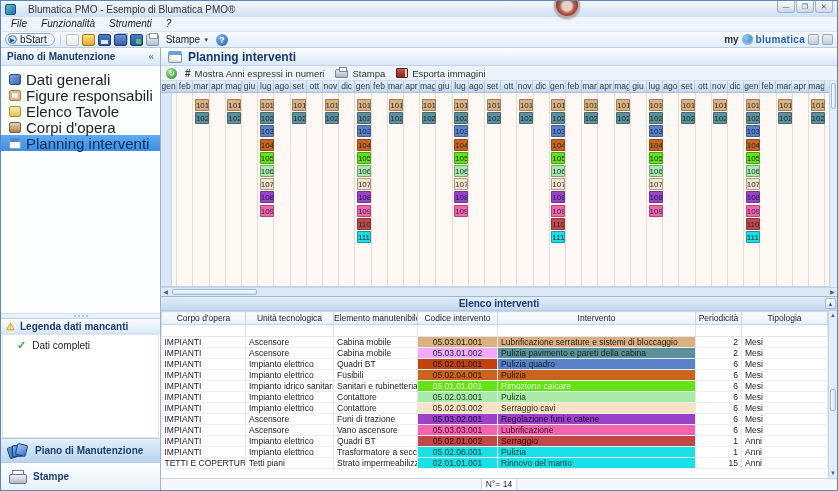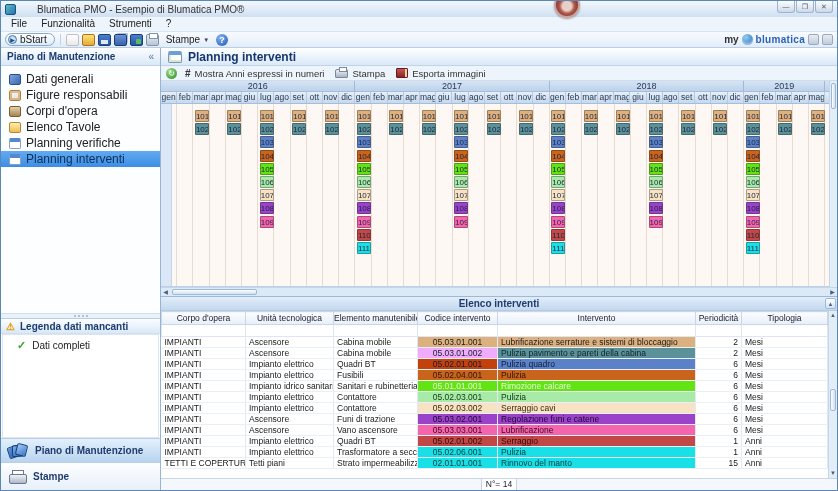--- a/index.html
+++ b/index.html
@@ -2,30 +2,30 @@
 <html><head>
 <meta charset="utf-8">
 <style>
   * { margin:0; padding:0; box-sizing:border-box; }
   html,body { width:838px; height:491px; }
   body { font-family:"Liberation Sans", sans-serif; background:#9db8d4; overflow:hidden; }
 
   .window { width:838px; height:491px; border:1px solid #5c87b5; background:#dce9f6; position:relative; overflow:hidden; display:flex; flex-direction:column; }
 
   
-  .titlebar { height:16px; background:linear-gradient(#f3f8fd,#cfe0f2); display:flex; align-items:center; gap:21px; padding:0 4px; font-size:10px; color:#333; position:relative; flex:0 0 auto; }
+  .titlebar { height:16px; background:linear-gradient(#f3f8fd,#cfe0f2); display:flex; align-items:center; gap:12px; padding:0 4px; font-size:10px; color:#333; position:relative; flex:0 0 auto; }
   .app-icon { width:11px; height:11px; border-radius:2px; background:linear-gradient(135deg,#58c0c8,#2a6fb0); border:1px solid #1a507e; }
   .title-text { white-space:nowrap; }
   .brand-badge { position:absolute; left:553px; top:-9px; width:26px; height:26px; border-radius:50%; background:radial-gradient(circle at 50% 55%, #e9cfc5 0 28%, #b05a50 45%, #7d2f2d 75%, #5e2220 100%); border:2px solid #caa39b; box-shadow:0 1px 2px rgba(0,0,0,.35); }
   .win-btns { margin-left:auto; display:flex; gap:1px; align-self:flex-start; }
   .win-btn { width:18px; height:12px; font-size:7px; line-height:11px; text-align:center; color:#4a5a6e; background:linear-gradient(#fdfeff,#ccd9e8); border:1px solid #9fb4cc; border-top:none; border-radius:0 0 3px 3px; cursor:default; }
 
   
   .menubar { height:15px; background:#eef4fb; border-bottom:1px solid #d8e4f2; display:flex; align-items:center; font-size:10px; color:#222; padding:0 3px; flex:0 0 auto; }
-  .menu-item { padding:0 7px; line-height:14px; }
+  .menu-item { padding:0 7px; line-height:14px;font-style:italic; }
 
   
   .toolbar { height:16px; background:linear-gradient(#f8fbfe,#e2edf9); border-bottom:1px solid #b9cde4; display:flex; align-items:center; gap:3px; padding:0 4px; font-size:10px; color:#222; flex:0 0 auto; }
   .bstart { display:flex; align-items:center; gap:3px; border:1px solid #8aa8c8; border-radius:8px; background:linear-gradient(#ffffff,#dcebf8); padding:0 7px 0 2px; height:13px; }
   .bstart-orb { width:9px; height:9px; border-radius:50%; background:radial-gradient(#eaf4ff,#9cc2e8); border:1px solid #4a7ab0; color:#205080; font-size:6px; line-height:8px; text-align:center; }
   .tb-sep { width:1px; height:11px; background:#c2d2e4; margin:0 2px; }
   .ti { width:13px; height:12px; border-radius:2px; position:relative; }
   .ti-new  { background:linear-gradient(#ffffff,#e9e9e9); border:1px solid #c0c0c0; }
   .ti-open { background:linear-gradient(#ffe27a,#e8a832); border:1px solid #a8751c; }
   .ti-save { background:linear-gradient(#4a7ed0,#2a55a0); border:1px solid #1c3c74; }
@@ -45,21 +45,21 @@
   .mini-ic { width:11px; height:11px; border-radius:2px; background:linear-gradient(#e8edf4,#c0ccda); border:1px solid #9aaabc; }
 
   
   .content { flex:1 1 auto; display:flex; min-height:0; }
 
   
   .sidebar { width:160px; flex:0 0 160px; border-right:1px solid #98b4d2; background:#fdfeff; display:flex; flex-direction:column; min-height:0; }
   .side-header { height:18px; flex:0 0 18px; background:linear-gradient(#fcfeff,#d9e8f8); border-bottom:1px solid #c2d4ea; display:flex; align-items:center; justify-content:space-between; padding:0 6px; font-size:10px; font-weight:bold; color:#1e3c6e; }
   .collapse { color:#55779c; font-weight:normal; font-size:10px; }
   .side-items { padding:5px 0 2px; flex:0 0 auto; }
-  .side-item { height:16px; display:flex; align-items:center; gap:5px; padding-left:8px; font-size:12px; color:#222; cursor:default; }
+  .side-item { height:16px; display:flex; align-items:center; gap:5px; padding-left:8px; font-size:15px; color:#222; cursor:default; }
   .side-item.selected { background:linear-gradient(#62aaf2,#3c8ee4); color:#0a3058; }
   .si { width:12px; height:11px; border-radius:2px; flex:0 0 12px; }
   .si-dati   { background:linear-gradient(135deg,#7fa6dd,#3a66b0); border:1px solid #2a4e8c; }
   .si-figure { background:linear-gradient(#f4f8fc,#d8e2ec); border:1px solid #b08040; box-shadow:inset 0 0 0 2px rgba(216,140,40,.55); }
   .si-tavole { background:linear-gradient(#ffeeb0,#ecbe52); border:1px solid #b08a2c; }
   .si-corpi  { background:linear-gradient(#e3d2ae,#a8834e); border:1px solid #7c5c32; }
   .si-plan   { background:#fff; border:1px solid #8aa0c0; border-top:4px solid #5588cc; }
   .side-filler { flex:1 1 auto; background:#fdfeff; }
   .splitter { height:5px; flex:0 0 5px; background:#e9f1fa; border-top:1px solid #d0deee; display:flex; align-items:center; justify-content:center; gap:2px; }
   .splitter i { width:2px; height:2px; border-radius:50%; background:#9ab0c8; display:block; }
@@ -189,30 +189,26 @@
       <div class="side-items" id="side-items">
           <div class="side-item">
             <span class="si si-dati"></span>
             <span>Dati generali</span>
           </div>
           <div class="side-item">
             <span class="si si-figure"></span>
             <span>Figure responsabili</span>
           </div>
           <div class="side-item">
+            <span class="si si-tavole"></span>
+            <span>Elenco Tavole</span>
+          </div>
+          <div class="side-item">
             <span class="si si-corpi"></span>
             <span>Corpi d'opera</span>
-          </div>
-          <div class="side-item">
-            <span class="si si-tavole"></span>
-            <span>Elenco Tavole</span>
-          </div>
-          <div class="side-item">
-            <span class="si si-plan"></span>
-            <span>Planning verifiche</span>
           </div>
           <div class="side-item selected">
             <span class="si si-plan"></span>
             <span>Planning interventi</span>
           </div>
         </div>
       <div class="side-filler"></div>
       <div class="splitter">
           <i></i>
           <i></i>
@@ -257,27 +253,20 @@
           <span class="mini-print"></span>
           <span>Stampa</span>
         </span>
         <span class="pt-item">
           <span class="mini-export"></span>
           <span>Esporta immagini</span>
         </span>
       </div>
 
       <div class="plan-area">
-        <div class="year-row" id="year-row">
-            <div class="year-block" style="width: 194.4px;">2016</div>
-            <div class="year-block" style="width: 194.4px;">2017</div>
-            <div class="year-block" style="width: 194.4px;">2018</div>
-            <div class="year-block" style="width: 81px;">2019</div>
-            <div class="row-fill"></div>
-          </div>
         <div class="month-row" id="month-row">
             <div class="month-cell">gen</div>
             <div class="month-cell">feb</div>
             <div class="month-cell">mar</div>
             <div class="month-cell">apr</div>
             <div class="month-cell">mag</div>
             <div class="month-cell">giu</div>
             <div class="month-cell">lug</div>
             <div class="month-cell">ago</div>
             <div class="month-cell">set</div>

